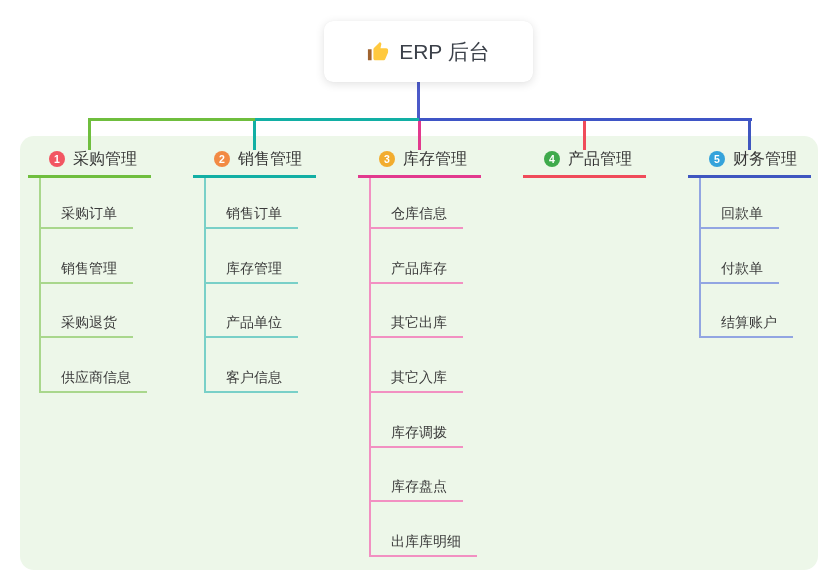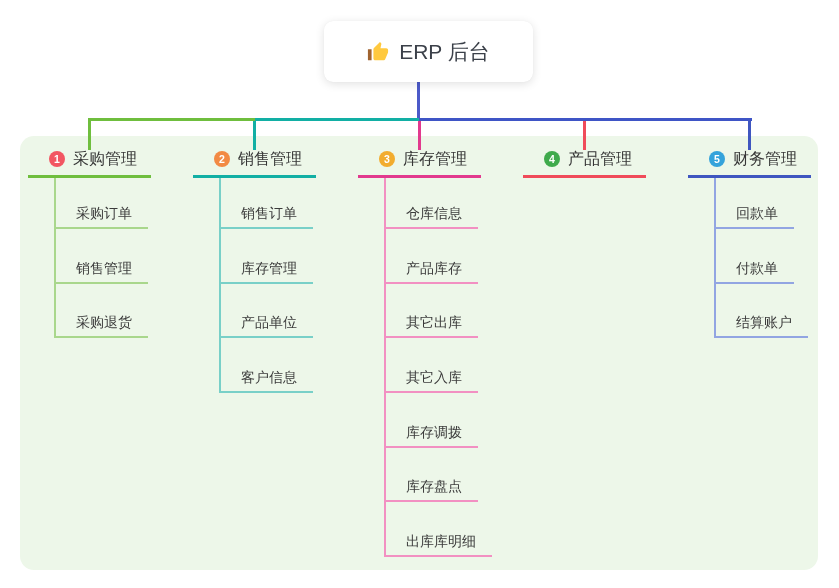--- a/index.html
+++ b/index.html
@@ -43,21 +43,21 @@
     padding:0 0 7px 21px;border-bottom:3px solid var(--line);
     cursor:default;
   }
   .badge{
     width:16px;height:16px;border-radius:50%;background:var(--badge);
     color:#fff;font-size:10.5px;font-weight:700;line-height:16px;
     text-align:center;margin-right:8px;flex:0 0 16px;
   }
   .branch-title{font-size:16px;font-weight:500;color:#363636;white-space:nowrap;line-height:18px;}
 
-  .children{margin-left:26px;border-left:2px solid var(--child-line);text-align:center;}
+  .children{margin-left:11px;border-left:2px solid var(--child-line);text-align:center;}
   .child-row{height:54.7px;display:flex;align-items:flex-end;}
   .child-row:first-child{height:51px;}
   .child-label{
     display:inline-block;white-space:nowrap;
     font-size:14px;color:#3b3b3b;line-height:17px;
     padding:0 16px 5px 20px;border-bottom:2px solid var(--child-line);
   }
 </style>
 </head>
 <body>
@@ -94,20 +94,23 @@
     </div>
     <div class="children">
           <div class="child-row">
     <span class="child-label">采购订单</span>
   </div>
           <div class="child-row">
     <span class="child-label">销售管理</span>
   </div>
           <div class="child-row">
     <span class="child-label">采购退货</span>
+  </div>
+          <div class="child-row">
+    <span class="child-label">供应商信息</span>
   </div>
         </div>
   </div>
       <div class="branch" style="left: 193px; --line: #12AFA4; --child-line: #79D0C8; --badge: #F28A44;">
     <div class="branch-head">
       <span class="badge">2</span>
       <span class="branch-title">销售管理</span>
     </div>
     <div class="children">
           <div class="child-row">

